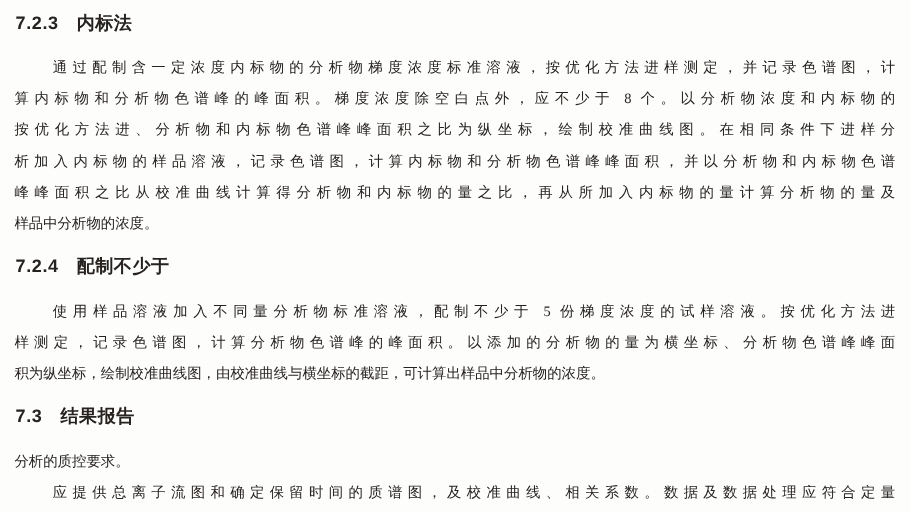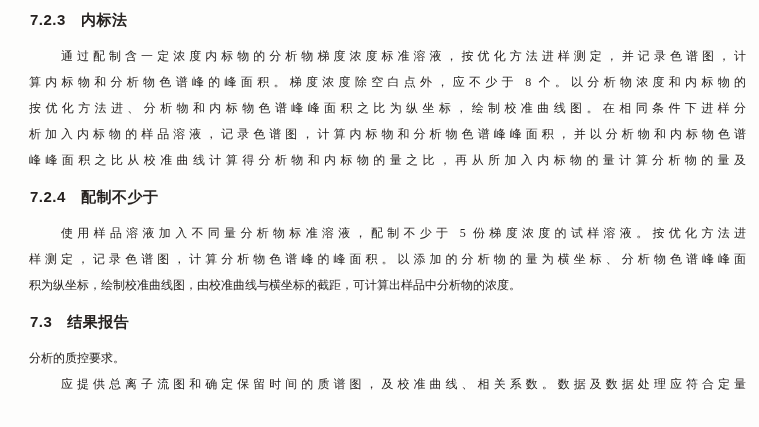--- a/index.html
+++ b/index.html
@@ -8,21 +8,21 @@
     background: #fdfdfc;
   }
   body {
     width: 759px;
     height: 427px;
     overflow: hidden;
     font-family: "Liberation Serif", "DejaVu Serif", serif;
     color: #262220;
   }
   .doc {
-    padding: 10px 13px 0 29px;
+    padding: 10px 13px 0 12px;
   }
   .heading {
     display: flex;
     align-items: baseline;
     gap: 15px;
     font-family: "Liberation Sans", "DejaVu Sans", sans-serif;
     font-weight: 700;
     font-size: 15px;
     line-height: 20px;
     margin: 14px 0 13px 1px;
@@ -56,20 +56,21 @@
   <div class="heading">
     <span>7.2.3</span>
     <span>内标法</span>
   </div>
   <div class="para">
     <div class="line indent">通过配制含一定浓度内标物的分析物梯度浓度标准溶液，按优化方法进样测定，并记录色谱图，计</div>
     <div class="line">算内标物和分析物色谱峰的峰面积。梯度浓度除空白点外，应不少于 8 个。以分析物浓度和内标物的</div>
     <div class="line">按优化方法进、分析物和内标物色谱峰峰面积之比为纵坐标，绘制校准曲线图。在相同条件下进样分</div>
     <div class="line">析加入内标物的样品溶液，记录色谱图，计算内标物和分析物色谱峰峰面积，并以分析物和内标物色谱</div>
     <div class="line">峰峰面积之比从校准曲线计算得分析物和内标物的量之比，再从所加入内标物的量计算分析物的量及</div>
+    <div class="line para-end">样品中分析物的浓度。</div>
   </div>
 
   <div class="heading">
     <span>7.2.4</span>
     <span>配制不少于</span>
   </div>
   <div class="para">
     <div class="line indent">使用样品溶液加入不同量分析物标准溶液，配制不少于 5 份梯度浓度的试样溶液。按优化方法进</div>
     <div class="line">样测定，记录色谱图，计算分析物色谱峰的峰面积。以添加的分析物的量为横坐标、分析物色谱峰峰面</div>
     <div class="line para-end">积为纵坐标，绘制校准曲线图，由校准曲线与横坐标的截距，可计算出样品中分析物的浓度。</div>

